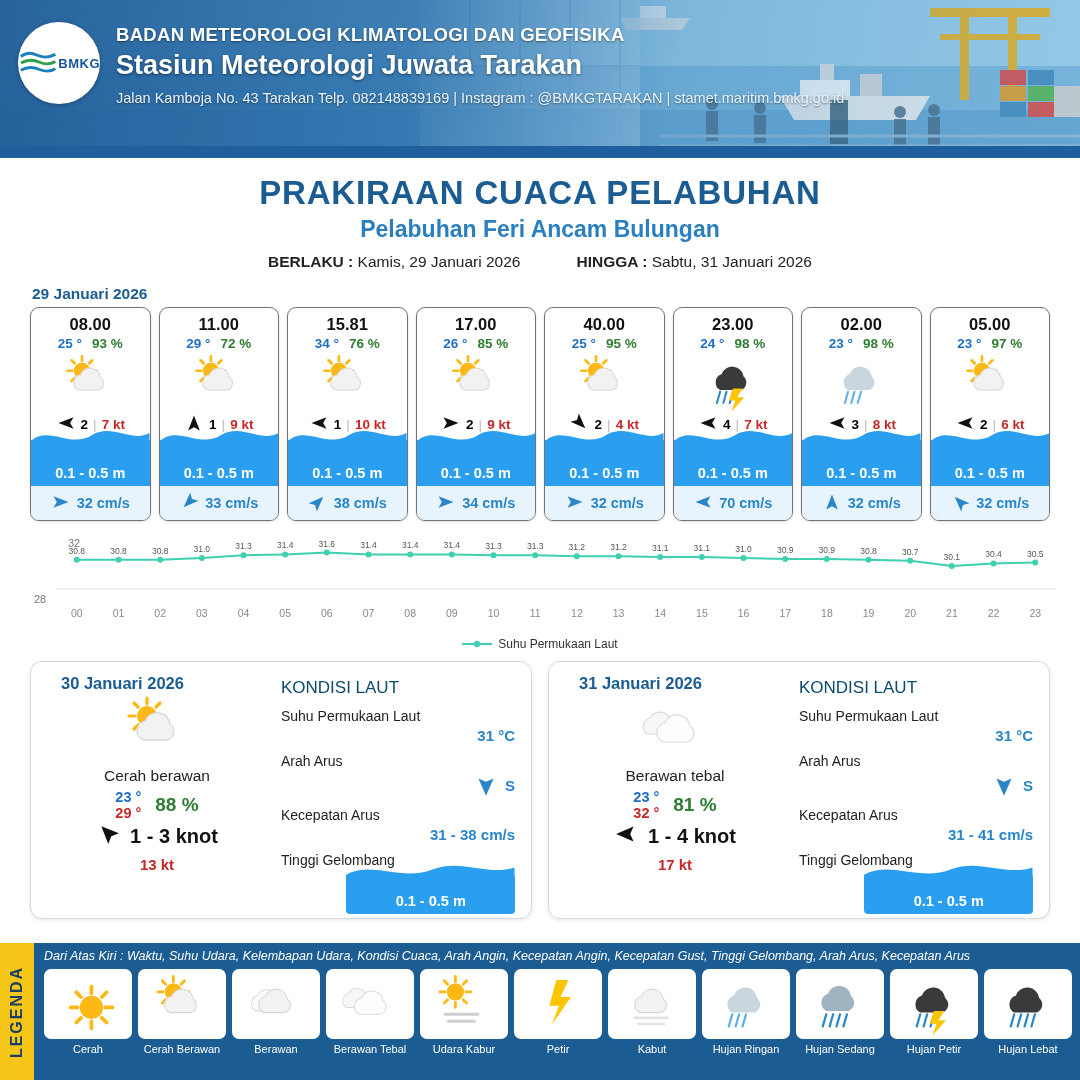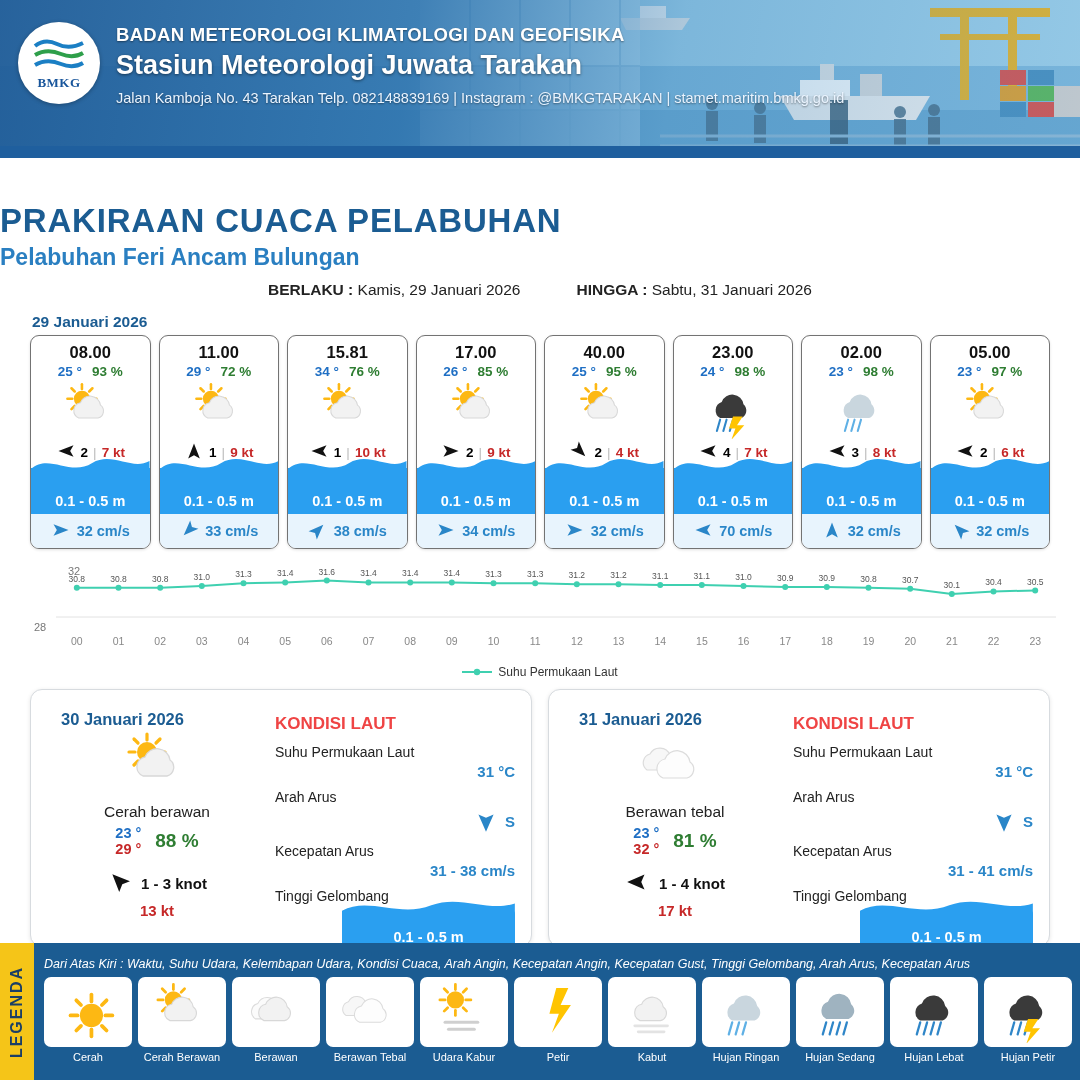--- a/index.html
+++ b/index.html
@@ -24,24 +24,23 @@
     background: linear-gradient(100deg, rgba(30,90,150,.93) 0%, rgba(40,110,170,.82) 38%, rgba(60,135,190,.35) 62%, rgba(70,145,200,.12) 100%);
   }
   .header-inner {
     position: relative; z-index: 5;
     display: flex; align-items: flex-start;
     padding: 22px 20px 0 18px;
   }
   .logo {
     width: 82px; height: 82px; border-radius: 50%;
     background: #ffffff;
-    display: flex; flex-direction: column; align-items: center; justify-content: center;
+    display: flex; flex-direction: row; align-items: center; justify-content: center;
     box-shadow: 0 1px 4px rgba(0,0,0,.3);
     flex: 0 0 auto;
-    font-family: Liberation Serif, serif;
   }
   .logo-graphic { width: 56px; height: 38px; position: relative; }
   .logo-text { font-size: 13px; font-weight: bold; color: #18559b; letter-spacing: .5px; margin-top: 1px;}
   .header-text { margin-left: 16px; padding-top: 2px; }
   .h-line1 {
     color: #ffffff; font-size: 18.5px; font-weight: bold; letter-spacing: .3px;
     text-shadow: 0 1px 2px rgba(0,0,0,.45);
   }
   .h-line2 {
     color: #ffffff; font-size: 27px; font-weight: bold; margin-top: 4px;
@@ -50,21 +49,21 @@
   .h-line3 {
     color: #eaf4ff; font-size: 14.5px; margin-top: 9px;
     text-shadow: 0 1px 2px rgba(0,0,0,.45);
   }
   .header-bottom-bar {
     position: absolute; bottom: 0; left: 0; right: 0; height: 12px;
     background: #1f5f9e; z-index: 6;
   }
 
   
-  .titles { padding-top: 16px; margin-top: 28px; }
+  .titles { text-align: center; padding-top: 16px; }
   .title-main {
     font-size: 33px; font-weight: bold; color: #1b5c92; letter-spacing: .8px;
   }
   .title-sub {
     font-size: 23px; font-weight: bold; color: #2a7fc1; margin-top: 4px;
   }
   .validity {
     margin-top: 10px; font-size: 15.5px; color: #222;
     display: flex; justify-content: center; gap: 56px;
   }
@@ -135,38 +134,38 @@
     display: flex; align-items: center; justify-content: center; gap: 6px;
     margin-top: 2px; font-size: 12px; color: #333;
   }
   .legend-mark { display: flex; align-items: center; }
 
   
   .days { display: flex; gap: 16px; padding: 10px 30px 0; }
   .day {
     flex: 1 1 0; background: #fff; border: 1px solid #d7dbdf; border-radius: 12px;
     box-shadow: 0 1px 4px rgba(0,0,0,.1);
-    padding: 20px 16px 14px;
-    display: flex; gap: 4px;
+    padding: 12px 16px 14px;
+    display: flex; gap: 10px;
     height: 258px;
     position: relative;
   }
   .day-left { width: 47%; display: flex; flex-direction: column; align-items: center; }
   .day-date { font-size: 16.5px; font-weight: bold; color: #1b5c92; align-self: flex-start; margin-left: 14px;}
   .day-icon { height: 62px; display: flex; align-items: center; justify-content: center; margin-top: 6px;}
   .day-cond { font-size: 15.5px; color: #222; margin-top: 6px; }
   .day-temps { display: flex; align-items: center; gap: 14px; margin-top: 4px; }
   .day-tcol { display: flex; flex-direction: column; font-size: 14.5px; font-weight: bold; }
   .t-min { color: #1f6fc4; }
   .t-max { color: #c62828; }
   .day-hum { font-size: 19px; font-weight: bold; color: #2e7d32; }
-  .day-wind { display: flex; align-items: center; gap: 8px; margin-top: 12px; font-size: 15px; font-weight: bold; color:#111;}
+  .day-wind { display: flex; align-items: center; gap: 8px; font-size: 20px; font-weight: bold; color:#111;}
   .day-gust { font-size: 15px; font-weight: bold; color: #c62828; margin-top: 4px; }
   .day-right { flex: 1 1 auto; padding-left: 4px; }
-  .sea-title { font-size: 17px; font-weight: bold; color: #ef4444; margin: 4px 0 10px; }
+  .sea-title { font-size: 17px; font-weight: normal; color: #0c4a6e; margin: 4px 0 10px; }
   .sea-row { font-size: 14px; color: #222; margin-bottom: 3px; }
   .sea-val { color: #2a86c8; font-weight: bold; font-size: 15px; text-align: right; margin: 1px 0 9px; }
   .sea-val.inline { display: flex; align-items: center; justify-content: flex-end; gap: 6px; }
   .sea-wave {
     position: relative; height: 40px; background: #2a9ff0; border-radius: 4px;
     margin-top: 6px; margin-left: 28%; overflow: visible;
   }
   .sea-wave svg { position: absolute; top: -12px; left: 0; width: 100%; height: 20px; }
   .sea-wave span {
     position: absolute; bottom: 5px; left: 0; right: 0; text-align: center;
@@ -180,21 +179,21 @@
     display: flex;
   }
   .legend-side {
     width: 34px; background: #f5c518;
     display: flex; align-items: center; justify-content: center;
   }
   .legend-side span {
     color: #1b3f66; font-weight: bold; font-size: 16px; letter-spacing: 2px;
     transform: rotate(-90deg); white-space: nowrap;
   }
-  .legend-body { flex: 1 1 auto; padding: 14px 8px 0 10px; }
+  .legend-body { flex: 1 1 auto; padding: 6px 8px 0 10px; }
   .legend-note {
     color: #ffffff; font-size: 12.5px; font-style: italic; margin-bottom: 6px;
   }
   .legend-items { display: flex; gap: 6px; }
   .legend-item { flex: 1 1 0; display: flex; flex-direction: column; align-items: center; }
   .legend-box {
     width: 100%; height: 70px; background: #ffffff; border-radius: 7px;
     display: flex; align-items: center; justify-content: center;
   }
   .legend-cap { color: #ffffff; font-size: 11px; margin-top: 4px; text-align: center; }
@@ -1021,32 +1020,32 @@
           </div>
     <div class="legend-cap">Hujan Sedang</div>
         </div>
         <div class="legend-item">
           <div class="legend-box">
             <svg width="62" height="62" viewBox="0 0 72 72">
               <path d="M20 46 a11 11 0 0 1 2 -20 a14 14 0 0 1 27 3 a10 10 0 0 1 -3 17 z" fill="#3a3a3a"></path>
               <line x1="20" y1="48" x2="16" y2="62" stroke="#2f86c8" stroke-width="2.6" stroke-linecap="round"></line>
               <line x1="28" y1="48" x2="24" y2="62" stroke="#2f86c8" stroke-width="2.6" stroke-linecap="round"></line>
               <line x1="36" y1="48" x2="32" y2="62" stroke="#2f86c8" stroke-width="2.6" stroke-linecap="round"></line>
-              <line x1="44" y1="48" x2="40" y2="62" stroke="#2f86c8" stroke-width="2.6" stroke-linecap="round"></line>
+              <path d="M36 44 l12 0 l-7 11 l9 0 l-16 18 l5 -14 l-8 0 z" fill="#FFC400"></path>
             </svg>
           </div>
-    <div class="legend-cap">Hujan Lebat</div>
+    <div class="legend-cap">Hujan Petir</div>
         </div>
         <div class="legend-item">
           <div class="legend-box">
             <svg width="62" height="62" viewBox="0 0 72 72">
               <path d="M20 46 a11 11 0 0 1 2 -20 a14 14 0 0 1 27 3 a10 10 0 0 1 -3 17 z" fill="#3a3a3a"></path>
               <line x1="20" y1="48" x2="16" y2="62" stroke="#2f86c8" stroke-width="2.6" stroke-linecap="round"></line>
               <line x1="28" y1="48" x2="24" y2="62" stroke="#2f86c8" stroke-width="2.6" stroke-linecap="round"></line>
               <line x1="36" y1="48" x2="32" y2="62" stroke="#2f86c8" stroke-width="2.6" stroke-linecap="round"></line>
-              <path d="M36 44 l12 0 l-7 11 l9 0 l-16 18 l5 -14 l-8 0 z" fill="#FFC400"></path>
+              <line x1="44" y1="48" x2="40" y2="62" stroke="#2f86c8" stroke-width="2.6" stroke-linecap="round"></line>
             </svg>
           </div>
-    <div class="legend-cap">Hujan Petir</div>
+    <div class="legend-cap">Hujan Lebat</div>
         </div>
       </div>
   </div>
 </div>
 
 </body></html>

